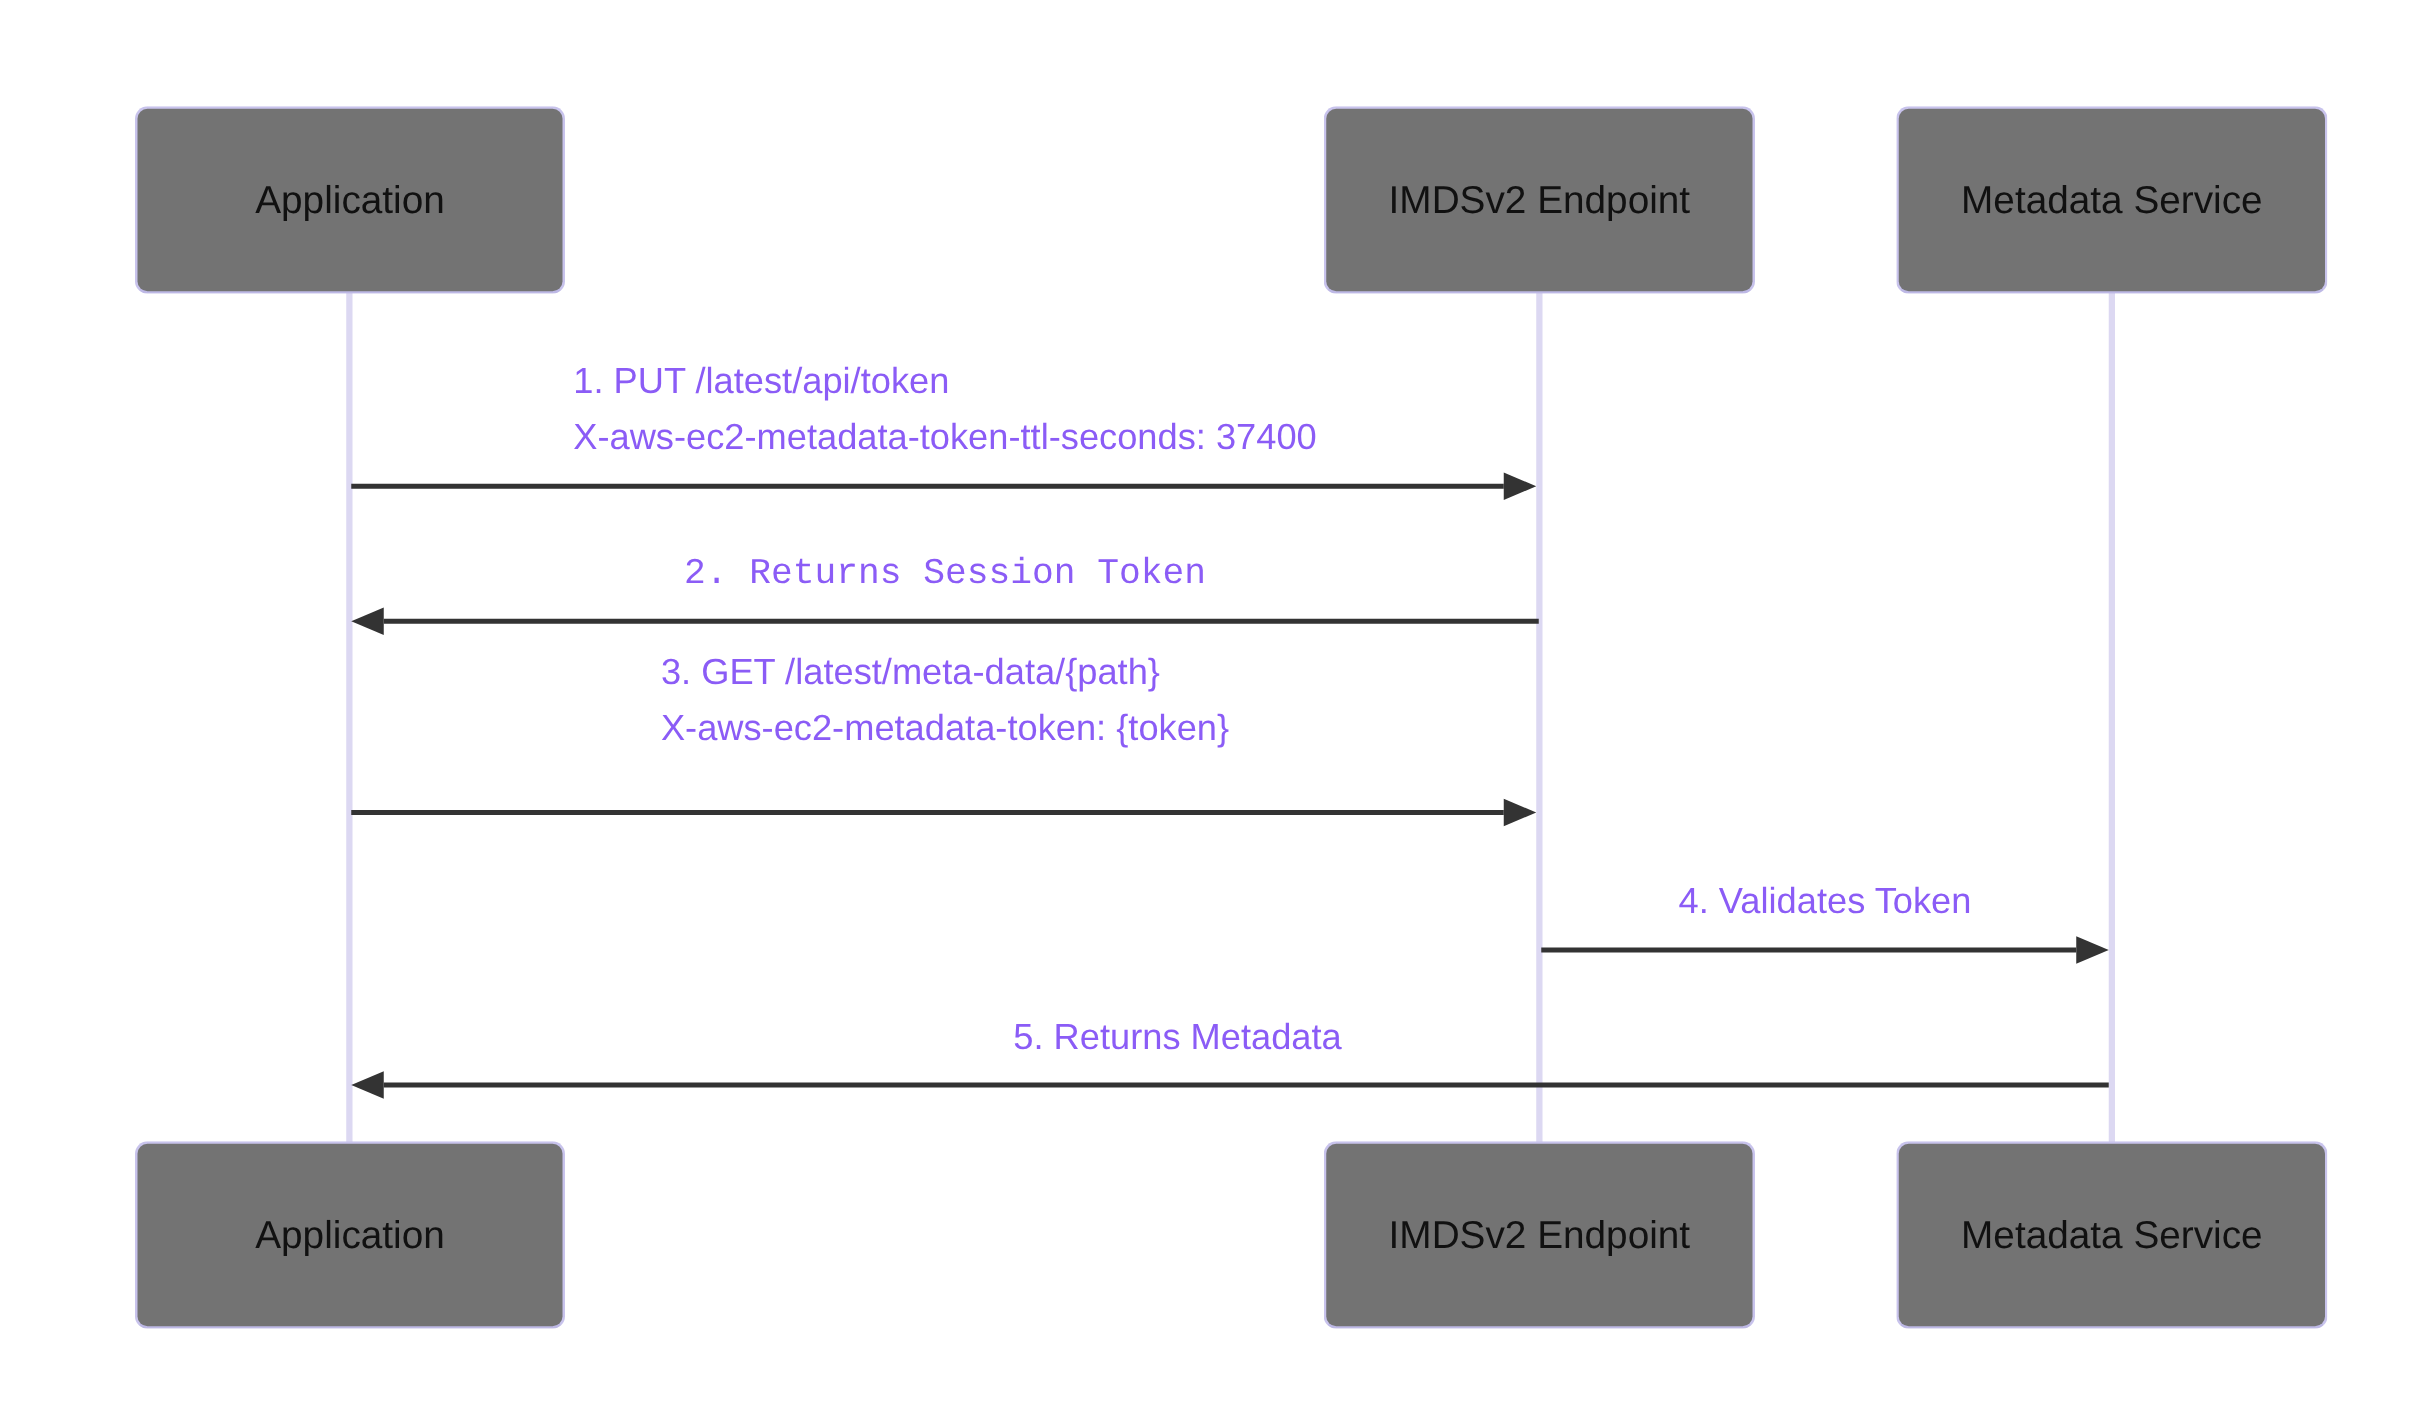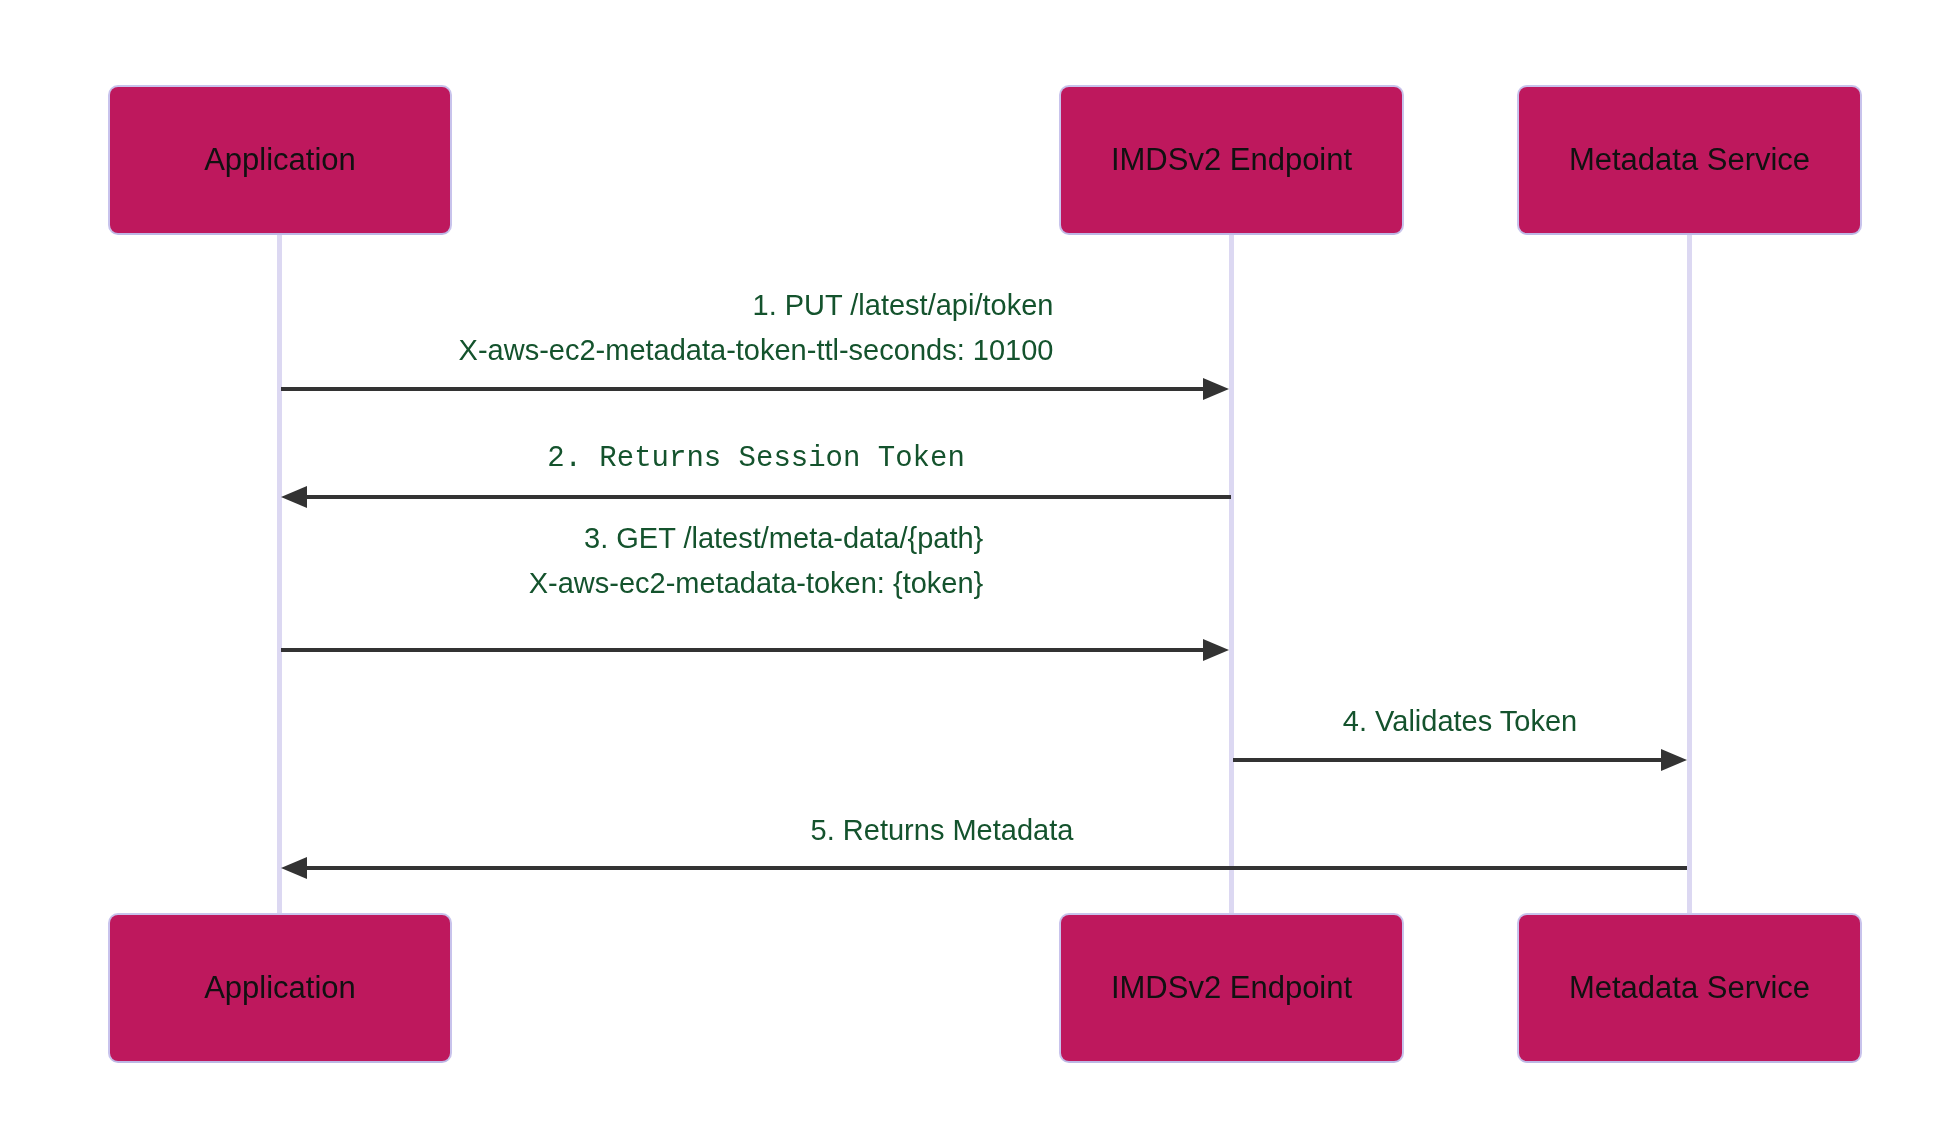--- a/index.html
+++ b/index.html
@@ -7,21 +7,21 @@
     position:relative;
     width:1944px;height:1132px;
     background:#ffffff;
     font-family:"Liberation Sans","DejaVu Sans",sans-serif;
     overflow:hidden;
   }
   
   .actor{
     position:absolute;
     height:150px;
-    background:#be185d;
+    background:#737373;
     border:2px solid #C8C3EC;
     border-bottom-color:#BDB8E5;
     border-radius:10px;
     display:flex;align-items:center;justify-content:center;
     font-size:31px;color:#111111;
     box-sizing:border-box;
   }
   .row-top{top:85px;}
   .row-bottom{top:913px;}
   .actor-app{left:108px;width:344px;}
@@ -35,24 +35,24 @@
     background:#DCD8F2;
   }
   .lifeline-app{left:277px;}
   .lifeline-imds{left:1229px;}
   .lifeline-meta{left:1687px;}
 
   
   .msg-label{
     position:absolute;
     transform:translateX(-50%);
-    text-align:right;
+    text-align:left;
     white-space:nowrap;
     font-size:29px;line-height:45px;
-    color:#14532d;
+    color:#8b5cf6;
   }
   .lbl-1{left:756px;top:283px;}
   .lbl-2{left:756px;top:436px;font-family:Liberation Mono, monospace;}
   .lbl-3{left:756px;top:516px;}
   .lbl-4{left:1460px;top:699px;}
   .lbl-5{left:942px;top:808px;}
 
   
   .msg-line{
     position:absolute;height:4px;background:#333333;
@@ -89,21 +89,21 @@
   </div>
   <div class="actor row-top actor-imds">
     <span>IMDSv2 Endpoint</span>
   </div>
   <div class="actor row-top actor-meta">
     <span>Metadata Service</span>
   </div>
 
   <div class="msg-label lbl-1">
     <div>1. PUT /latest/api/token</div>
-    <div>X-aws-ec2-metadata-token-ttl-seconds: 10100</div>
+    <div>X-aws-ec2-metadata-token-ttl-seconds: 37400</div>
   </div>
   <div class="msg-line line-1"></div>
   <div class="head head-right head-1"></div>
 
   <div class="msg-label lbl-2">
     <div>2. Returns Session Token</div>
   </div>
   <div class="msg-line line-2"></div>
   <div class="head head-left head-2"></div>
 

